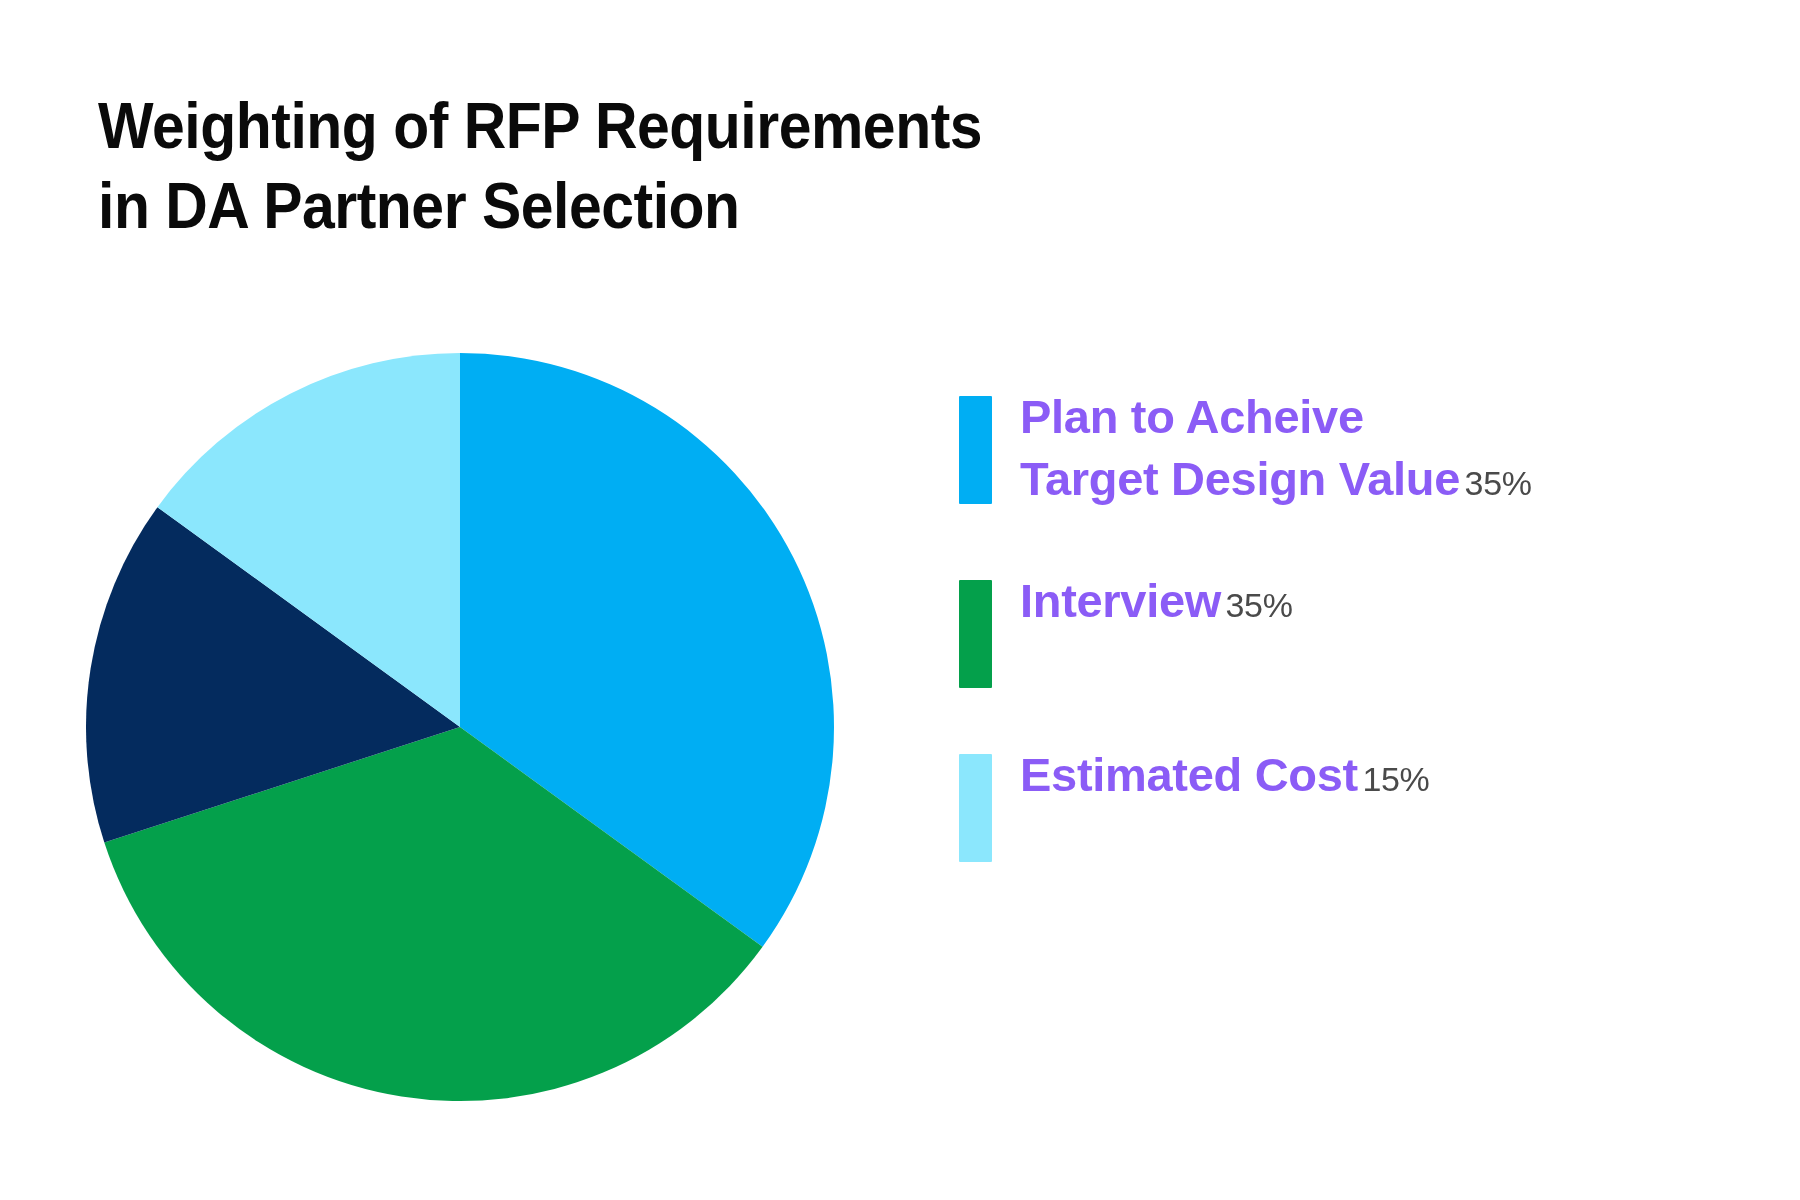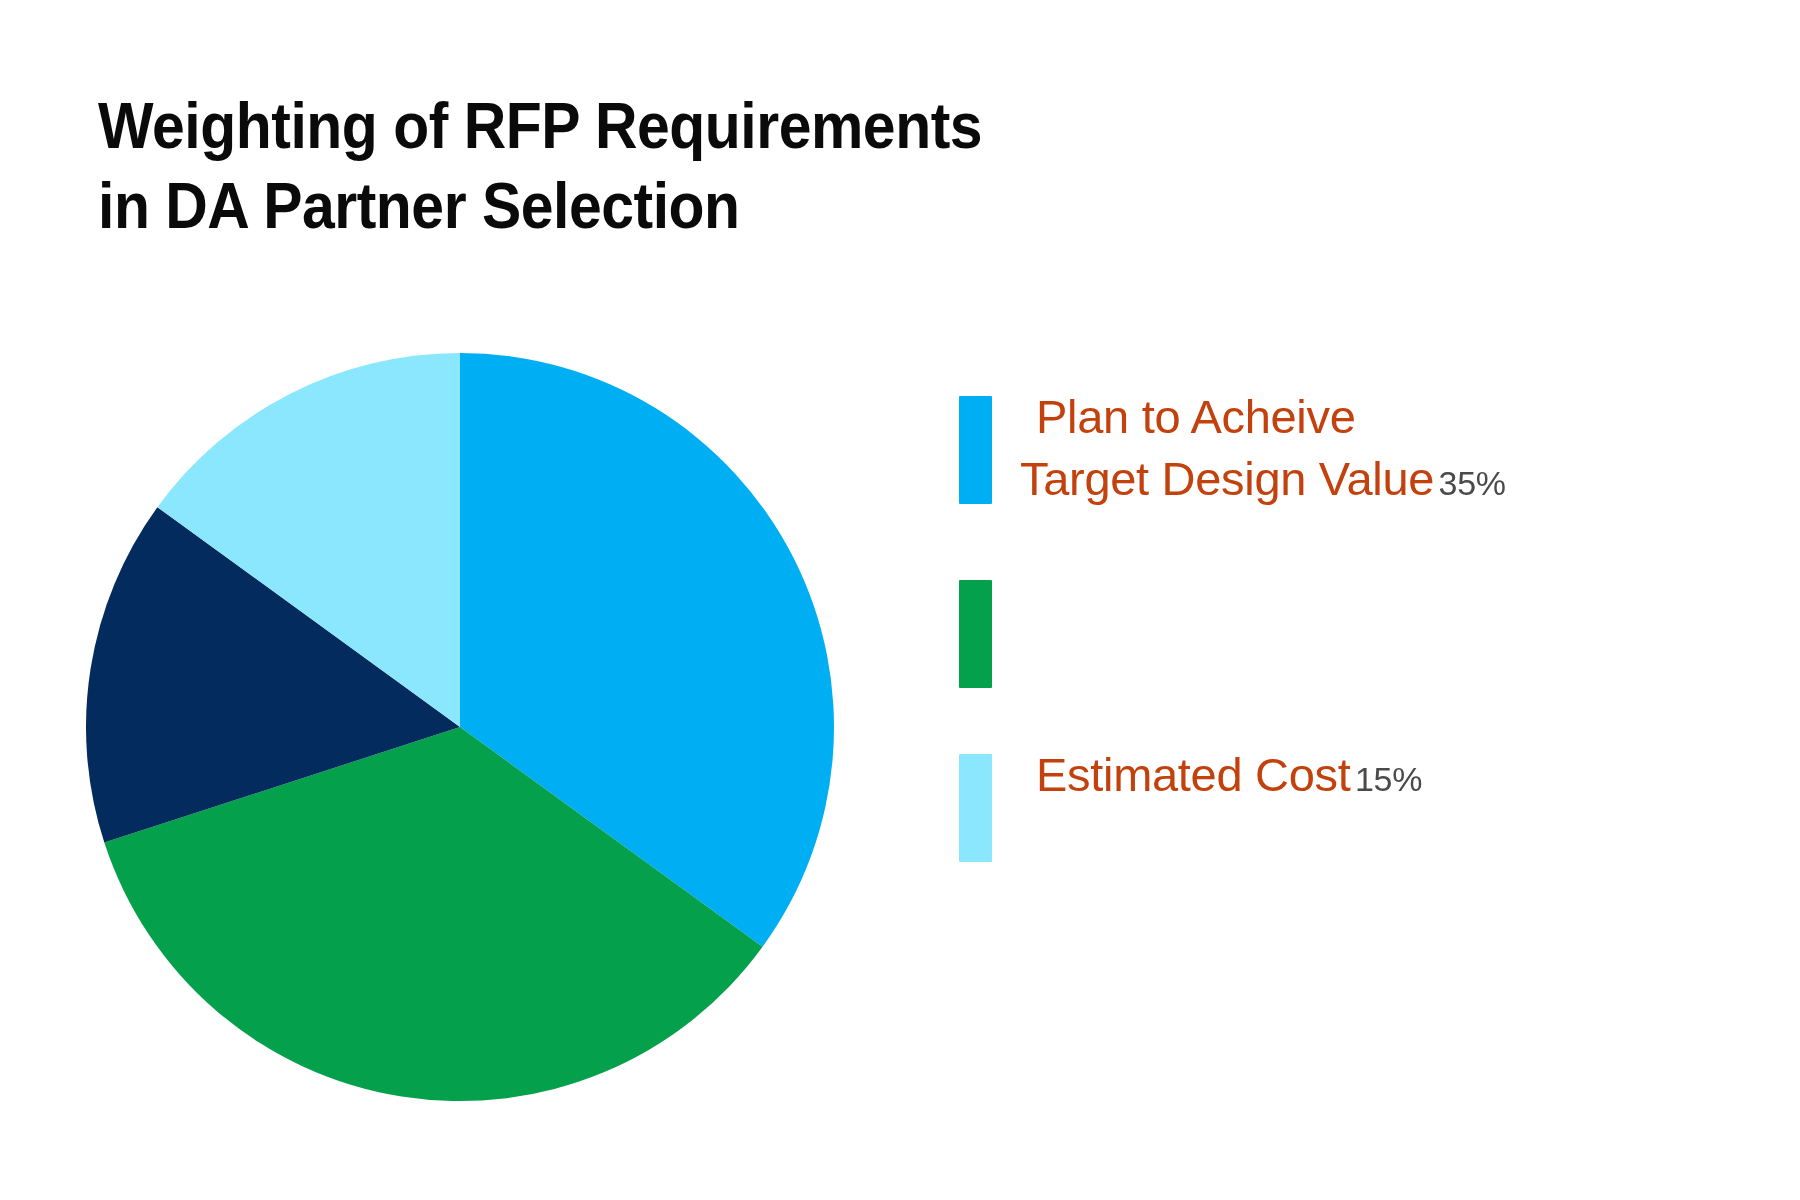--- a/index.html
+++ b/index.html
@@ -76,28 +76,27 @@
     margin-top: 10px;
   }
   .legend-swatch.two-line { height: 108px; }
   .legend-swatch.one-line { height: 108px; }
 
   .legend-text {
     flex: 1 1 auto;
     min-width: 0;
   }
   .legend-label {
-    color: #c2410c;
+    color: #8b5cf6;
     font-family: "Liberation Sans", sans-serif;
-    font-weight: 400;
+    font-weight: 700;
     font-size: 47px;
     line-height: 62px;
     letter-spacing: -0.3px;
     white-space: pre-line;
-    margin-left: 16px;
   }
   .legend-value {
     color: #4A4A4A;
     font-family: "Liberation Sans", sans-serif;
     font-weight: 400;
     font-size: 34px;
     line-height: 62px;
     letter-spacing: -0.3px;
   }
 </style>
@@ -126,20 +125,24 @@
       <span class="legend-swatch two-line" style="background: rgb(0, 174, 243);"></span>
       <span class="legend-text">
         <span class="legend-label">Plan to Acheive
 Target Design Value</span>
         <span class="legend-value">35%</span>
       </span>
     </div>
 
     <div class="legend-item">
       <span class="legend-swatch one-line" style="background: rgb(4, 160, 75);"></span>
+      <span class="legend-text">
+        <span class="legend-label">Interview</span>
+        <span class="legend-value">35%</span>
+      </span>
     </div>
 
 
     <div class="legend-item">
       <span class="legend-swatch one-line" style="background: rgb(139, 231, 253);"></span>
       <span class="legend-text">
         <span class="legend-label">Estimated Cost</span>
         <span class="legend-value">15%</span>
       </span>
     </div>

